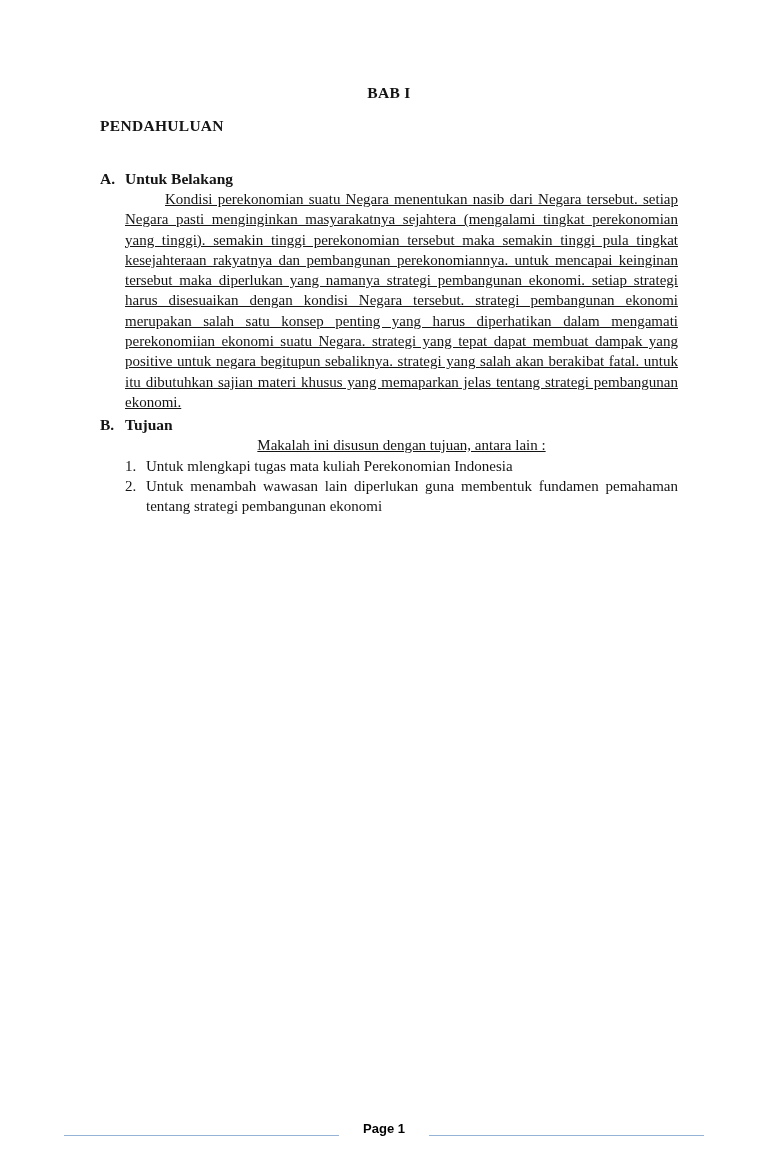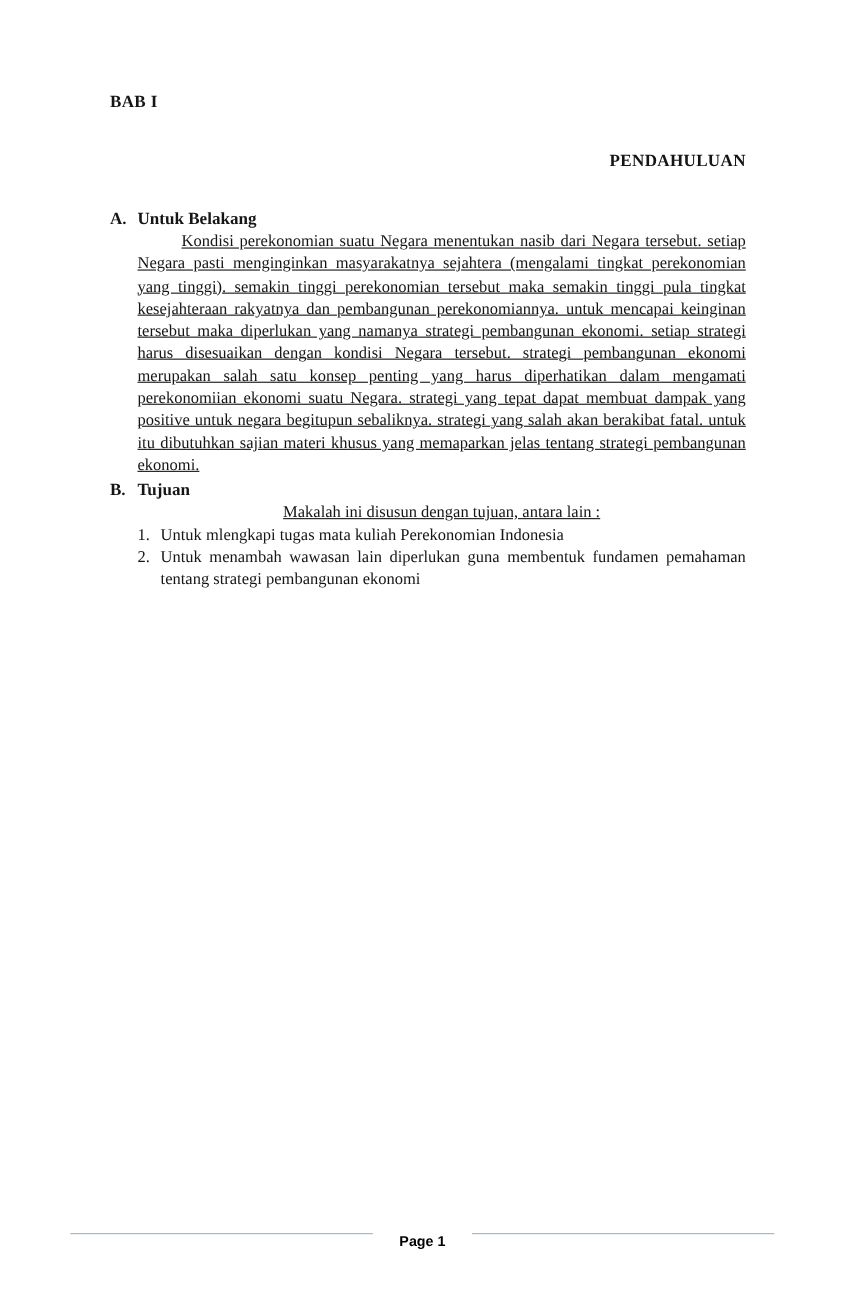--- a/index.html
+++ b/index.html
@@ -15,31 +15,31 @@
   .page {
     position: relative;
     width: 768px;
     height: 1174px;
     background: #ffffff;
   }
   .content {
     padding: 84px 90px 0 100px;
   }
   .chapter-title {
-    text-align: left;
+    text-align: center;
     font-weight: bold;
     font-size: 15.5px;
     letter-spacing: 0.3px;
   }
   .section-title {
-    text-align: right;
+    text-align: left;
     font-weight: bold;
     font-size: 15.5px;
     letter-spacing: 0.3px;
-    margin-top: 36px;
+    margin-top: 15px;
   }
   .section {
     margin-top: 33px;
   }
   .section.second {
     margin-top: 2px;
   }
   .section-heading {
     display: flex;
     font-weight: bold;
@@ -84,21 +84,21 @@
   }
   .list-row .item-text.wrap-indent {
     
   }
   .footer {
     position: absolute;
     left: 64px;
     right: 64px;
     top: 1121px;
     display: flex;
-    align-items: flex-start;
+    align-items: flex-end;
     gap: 20px;
   }
   .footer .rule {
     flex: 1;
     height: 0;
     border-top: 1.5px solid #95b3d7;
   }
   .footer .page-label {
     font-family: "Liberation Sans", sans-serif;
     font-weight: bold;

